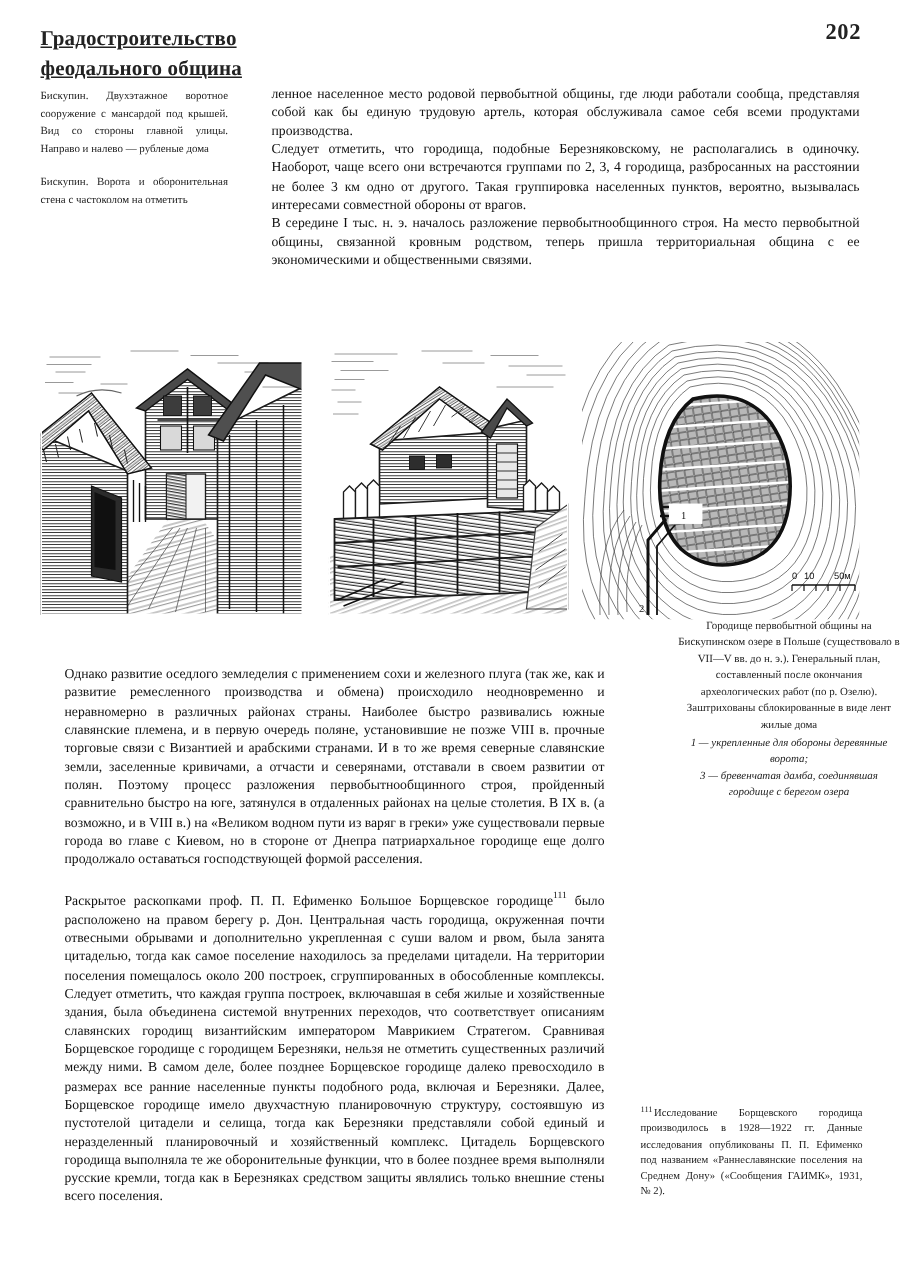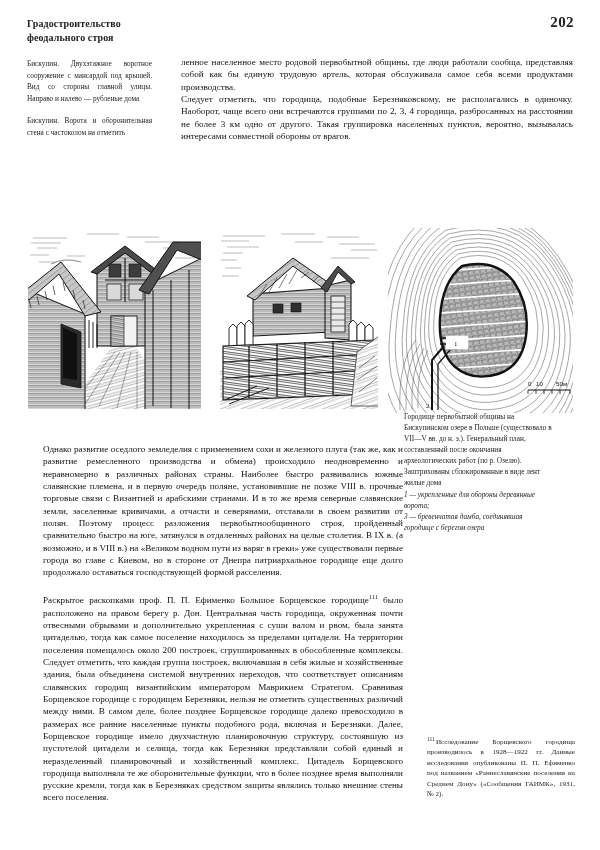--- a/index.html
+++ b/index.html
@@ -20,25 +20,26 @@
     width: 600px;
     height: 850px;
   }
 
   
   .running-head {
     position: absolute;
     left: 27px;
     top: 17px;
     width: 190px;
-    font-size: 10px;
+    font-size: 14px;
     line-height: 1.42;
     font-weight: bold;
     color: #222;
     letter-spacing: 0.1px;
+    text-decoration: underline;
   }
   .folio {
     position: absolute;
     right: 26px;
     top: 14px;
     font-size: 15px;
     font-weight: bold;
     color: #222;
     letter-spacing: 0.4px;
     text-align: right;
@@ -105,26 +106,27 @@
   .body-lower p { margin: 16px; }
   .fn-ref {
     font-size: 6.4px;
     vertical-align: super;
     line-height: 0;
   }
 
   
   .caption-col-right {
     position: absolute;
-    left: 404px;
+    left: 452px;
     top: 411px;
     width: 148px;
     font-size: 7.3px;
     line-height: 1.52;
     color: #1c1c1c;
+    text-align: center;
   }
   .caption-col-right .legend {
     font-style: italic;
   }
 
   
   .footnote {
     position: absolute;
     left: 427px;
     top: 737px;
@@ -152,32 +154,33 @@
     fill: #111;
   }
 </style>
 </head>
 <body>
 
 <div class="page">
 
   <div class="running-head">
     <div>Градостроительство</div>
-    <div>феодального строя</div>
+    <div>феодального община</div>
   </div>
   <div class="folio">202</div>
 
   <div class="caption-col-left">
     <div class="caption-block">Бискупин. Двухэтажное воротное сооружение с мансардой под крышей. Вид со стороны главной улицы. Направо и налево — рубленые дома</div>
     <div class="caption-block">Бискупин. Ворота и оборонительная стена с частоколом на отметить</div>
   </div>
 
   <div class="body-top">
     <p>ленное населенное место родовой первобытной общины, где люди работали сообща, представляя собой как бы единую трудовую артель, которая обслуживала самое себя всеми продуктами производства.</p>
     <p>Следует отметить, что городища, подобные Березняковскому, не располагались в одиночку. Наоборот, чаще всего они встречаются группами по 2, 3, 4 городища, разбросанных на расстоянии не более 3 км одно от другого. Такая группировка населенных пунктов, вероятно, вызывалась интересами совместной обороны от врагов.</p>
+    <p>В середине I тыс. н. э. началось разложение первобытнообщинного строя. На место первобытной общины, связанной кровным родством, теперь пришла территориальная община с ее экономическими и общественными связями.</p>
   </div>
 
   <div class="figures">
 
     <div class="fig fig-1">
       <svg viewBox="0 0 175 182" preserveAspectRatio="none" aria-hidden="true">
         <defs>
           <pattern id="logh" width="4" height="4" patternUnits="userSpaceOnUse">
             <rect width="4" height="4" fill="#ffffff"></rect>
             <path d="M0 1.2 H4 M0 3 H4" stroke="#3a3a3a" stroke-width="0.7"></path>

